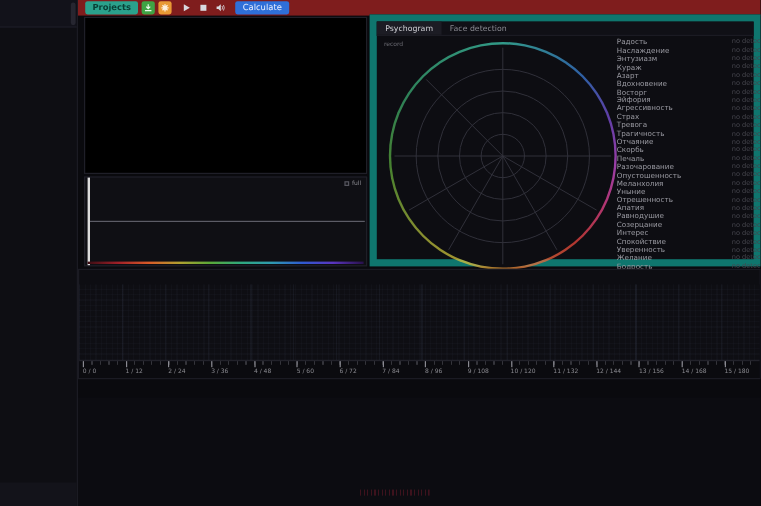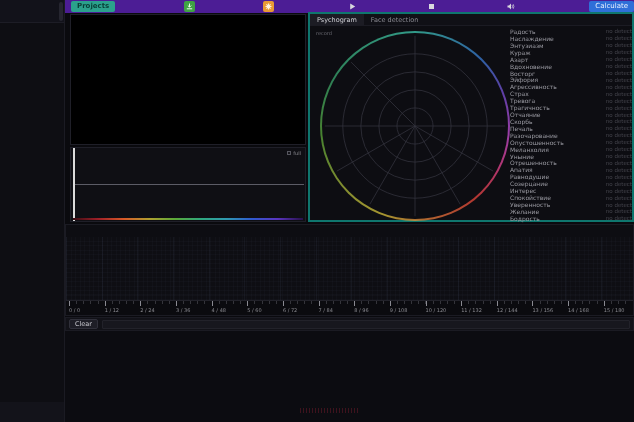--- a/index.html
+++ b/index.html
@@ -11,21 +11,21 @@
   
   #sidebar { position:absolute; left:0; top:0; width:65px; height:422px;
     background:#0e0e13; border-right:1px solid #1b1b23; }
   #sidebar-header { position:absolute; left:0; top:0; width:100%; height:23px;
     background:#12121a; border-bottom:1px solid #1d1d26; }
   #sidebar-scroll { position:absolute; right:1px; top:2px; width:4px; height:19px;
     background:#262630; border-radius:2px; }
   #sidebar-footer { position:absolute; left:0; bottom:0; width:100%; height:20px; background:#13131a; }
   
   #toolbar { position:absolute; left:65px; top:0; width:569px; height:13px;
-    background:#4c1d95; display:flex; align-items:center; gap:3px; padding-left:6px;justify-content:space-between; }
+    background:#7f1d1d; display:flex; align-items:center; gap:3px; padding-left:6px; }
   .tb-btn { height:11px; border:none; border-radius:2px; font-family:"DejaVu Sans",sans-serif;
     font-size:7px; line-height:11px; padding:0 6px; cursor:pointer; display:flex; align-items:center; justify-content:center; }
   #btn-projects { background:#2ba18c; color:#083f36; font-weight:bold; }
   #btn-import   { background:#3fa344; width:11px; padding:0; }
   #btn-settings { background:#e89a35; width:11px; padding:0; margin-right:4px; }
   .tb-icon-btn  { background:transparent; width:11px; padding:0; }
   #btn-calculate{ background:#2f6fd8; color:#eaf1ff; margin-left:4px; }
   .tb-btn svg { display:block; }
   
   #video-panel { position:absolute; left:70px; top:14px; width:236px; height:131px;
@@ -35,21 +35,21 @@
     background:#0f0f14; border:1px solid #1f1f28; }
   #wave-playhead { position:absolute; left:2px; top:0; width:2px; height:100%; background:#dcdcdc; }
   #wave-centerline { position:absolute; left:4px; right:1px; top:36px; height:1px; background:#5c5c66; }
   #wave-colorbar { position:absolute; left:2px; right:2px; bottom:1px; height:2px;
     background:linear-gradient(90deg,#3a0d14,#a02028,#d85a28,#b0a030,#5aa838,#2fa87e,#2f9ab0,#2f5ad0,#5a35c0,#28104a); }
   #full-toggle { position:absolute; top:2px; right:4px; display:flex; align-items:center; gap:2px; }
   #full-checkbox { width:4px; height:4px; border:1px solid #55555e; background:#15151b; }
   #full-label { font-size:5px; color:#8a8a90; }
   
   #right-panel { position:absolute; left:308px; top:12px; width:326px; height:210px;
-    background:#0d0d12; border:2px solid #0f766e; }
+    background:#0d0d12; border:6px solid #0f766e; }
   .tab-bar { display:flex; height:12px; background:#101016; border-bottom:1px solid #1b1b23; }
   .tab { font-size:6.5px; line-height:12px; padding:0 7px; color:#8a8a92; cursor:pointer; white-space:nowrap; }
   .tab.active { background:#1c1c24; color:#d0d0d6; }
   #record-label { position:absolute; left:6px; top:16px; font-size:5px; color:#6a6a72; }
   
   #psychogram-chart { position:absolute; left:10px; top:17px; width:190px; height:190px; }
   #chart-ring { position:absolute; inset:0; border-radius:50%; opacity:.75;
     background:conic-gradient(from 0deg,
       #3ec9b0 0deg, #3a7bd5 45deg, #7b4fd8 70deg, #c94fd8 95deg, #e84393 115deg,
       #e8443a 140deg, #e87c3a 170deg, #d8c23a 200deg, #a8b83a 230deg,
@@ -362,21 +362,17 @@
           <div class="tick-line"></div>
           <div class="tick-label">14 / 168</div>
         </div>
         <div class="major-tick" style="left: 537.75px;">
           <div class="tick-line"></div>
           <div class="tick-label">15 / 180</div>
         </div>
       </div>
   </div>
 
-  <div id="clear-row">
-    <button id="clear-button">Clear</button>
-    <div id="clear-track"></div>
-  </div>
 
   <div id="bottom-area"></div>
   <div id="red-ticks"></div>
 
 </div>
 
 </body></html>

